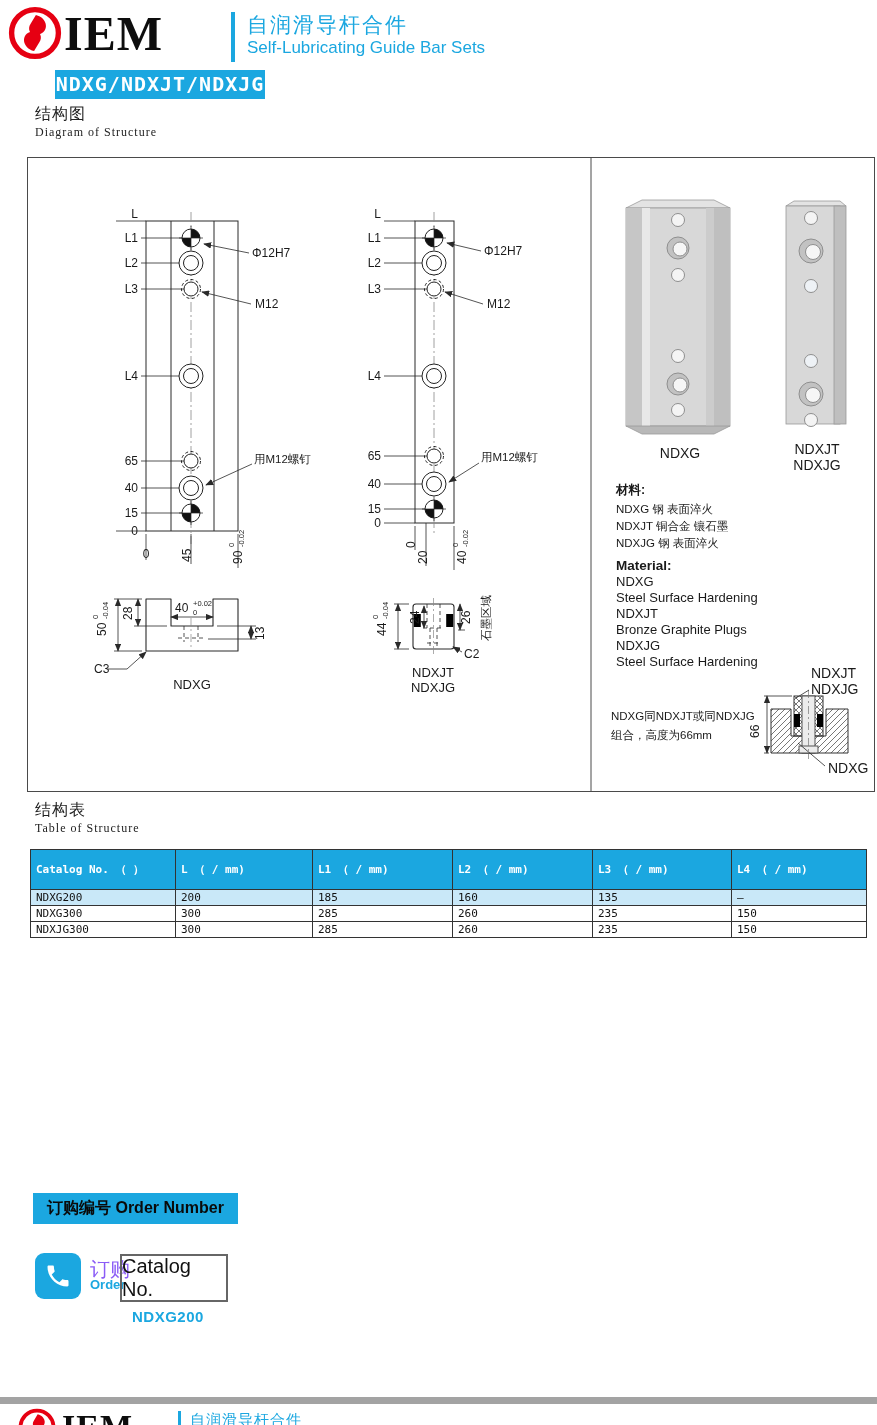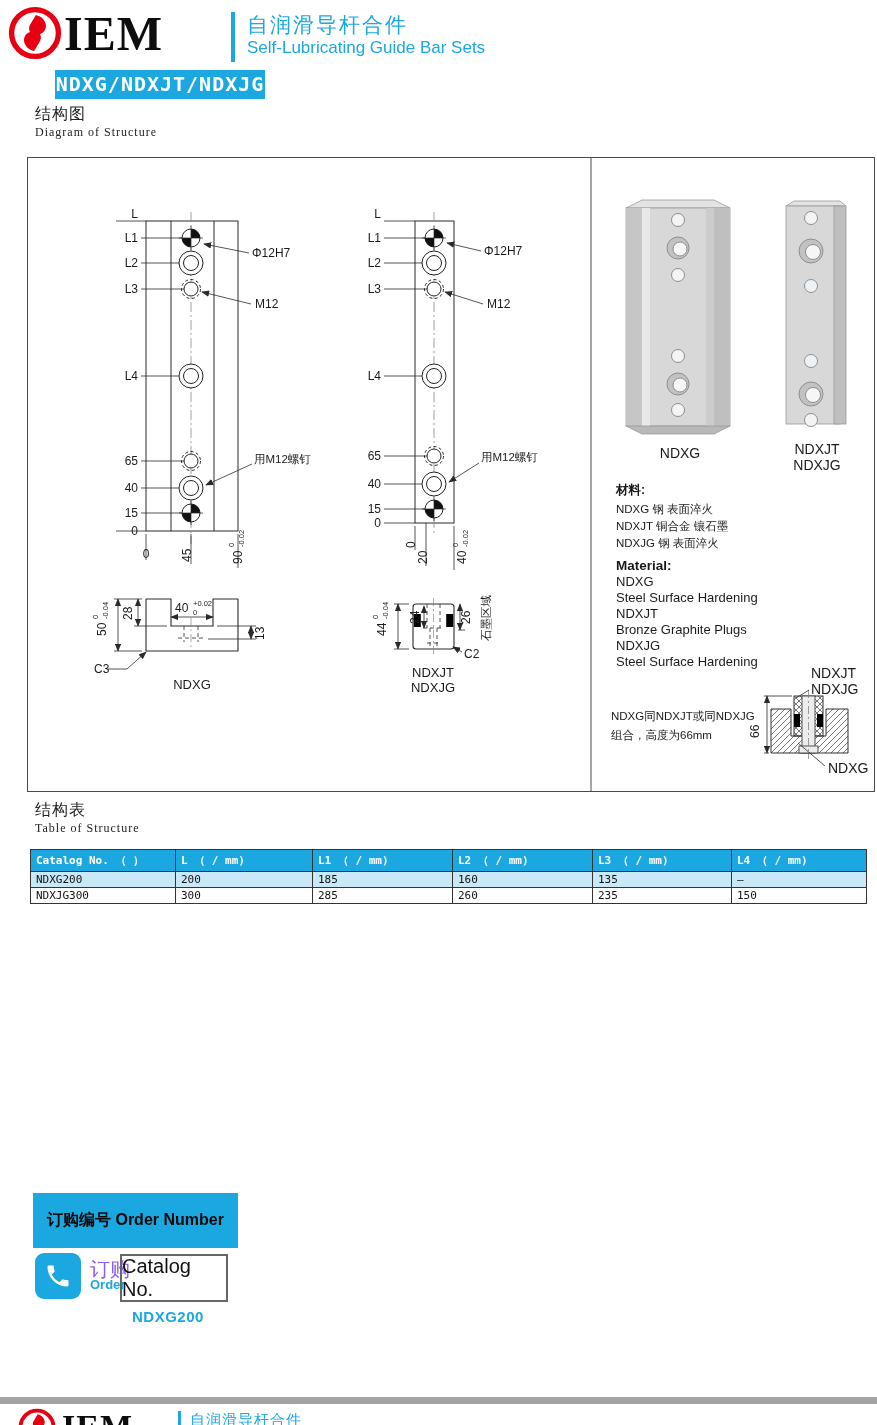--- a/index.html
+++ b/index.html
@@ -9,25 +9,25 @@
   .brand{font-family:"Liberation Serif",serif;font-weight:bold;font-size:48px;letter-spacing:1px;color:#0d0d0d;line-height:1}
   .vbar{width:4px;background:#1ba7e0}
   .title-zh{font-size:21px;color:#1ba7e0;letter-spacing:2px}
   .title-en{font-size:17px;color:#1ba7e0}
   .badge{background:#1ba7e0;color:#fff;font-family:"DejaVu Sans Mono",monospace;font-weight:bold;
          font-size:20px;text-align:center;line-height:29px;letter-spacing:1px}
   .sec-zh{font-size:16px;color:#222;letter-spacing:1px}
   .sec-en{font-family:Liberation Serif, serif;font-size:12px;color:#222;letter-spacing:1px}
   .dbox{border:1px solid #4a4a4a;box-sizing:border-box}
   table.spec{border-collapse:collapse;table-layout:fixed;font-family:"DejaVu Sans Mono",monospace;font-size:11px}
-  table.spec th{background:#1ba7e0;color:#fff;text-align:left;font-weight:bold;padding:3px 5px;
+  table.spec th{background:#1ba7e0;color:#fff;text-align:left;font-weight:bold;padding:12px 5px;
          border:1px solid #333;white-space:nowrap;overflow:hidden}
   table.spec td{padding:1px 5px;border:1px solid #333;white-space:nowrap;overflow:hidden;color:#111}
   table.spec tr.alt{background:#c9e8f8}
-  .order-badge{background:#1ba7e0;color:#0a0a0a;font-size:16px;font-weight:bold;padding:17px 14px;display:inline-block}
+  .order-badge{background:#1ba7e0;color:#0a0a0a;font-size:16px;font-weight:bold;padding:5px 14px;display:inline-block}
   .phone{width:46px;height:46px;background:#1ba7e0;border-radius:9px;display:flex;align-items:center;justify-content:center}
   .ph-zh{font-size:20px;color:#8b5cf6}
   .ph-en{font-size:13px;font-weight:bold;color:#1ba7e0}
   .catbox{border:2px solid #666;width:104px;height:44px;display:flex;align-items:center;justify-content:center;font-size:20px;color:#111}
   .example{color:#1ba7e0;font-weight:bold;font-size:15px;letter-spacing:.5px}
   .grayline{background:#a3a3a3}
   .footer-clip{overflow:hidden}
   svg text{font-family:"Liberation Sans",sans-serif;fill:#1a1a1a}
   .dim{font-size:12px}
   .dimsm{font-size:7.5px}
@@ -361,20 +361,28 @@
     <tbody>
       <tr class="alt">
         <td>NDXG200</td>
           <td>200</td>
           <td>185</td>
           <td>160</td>
           <td>135</td>
           <td>–</td>
       </tr>
       <tr>
+        <td>NDXG300</td>
+          <td>300</td>
+          <td>285</td>
+          <td>260</td>
+          <td>235</td>
+          <td>150</td>
+      </tr>
+      <tr>
         <td>NDXJG300</td>
           <td>300</td>
           <td>285</td>
           <td>260</td>
           <td>235</td>
           <td>150</td>
       </tr>
     </tbody>
   </table>
 

